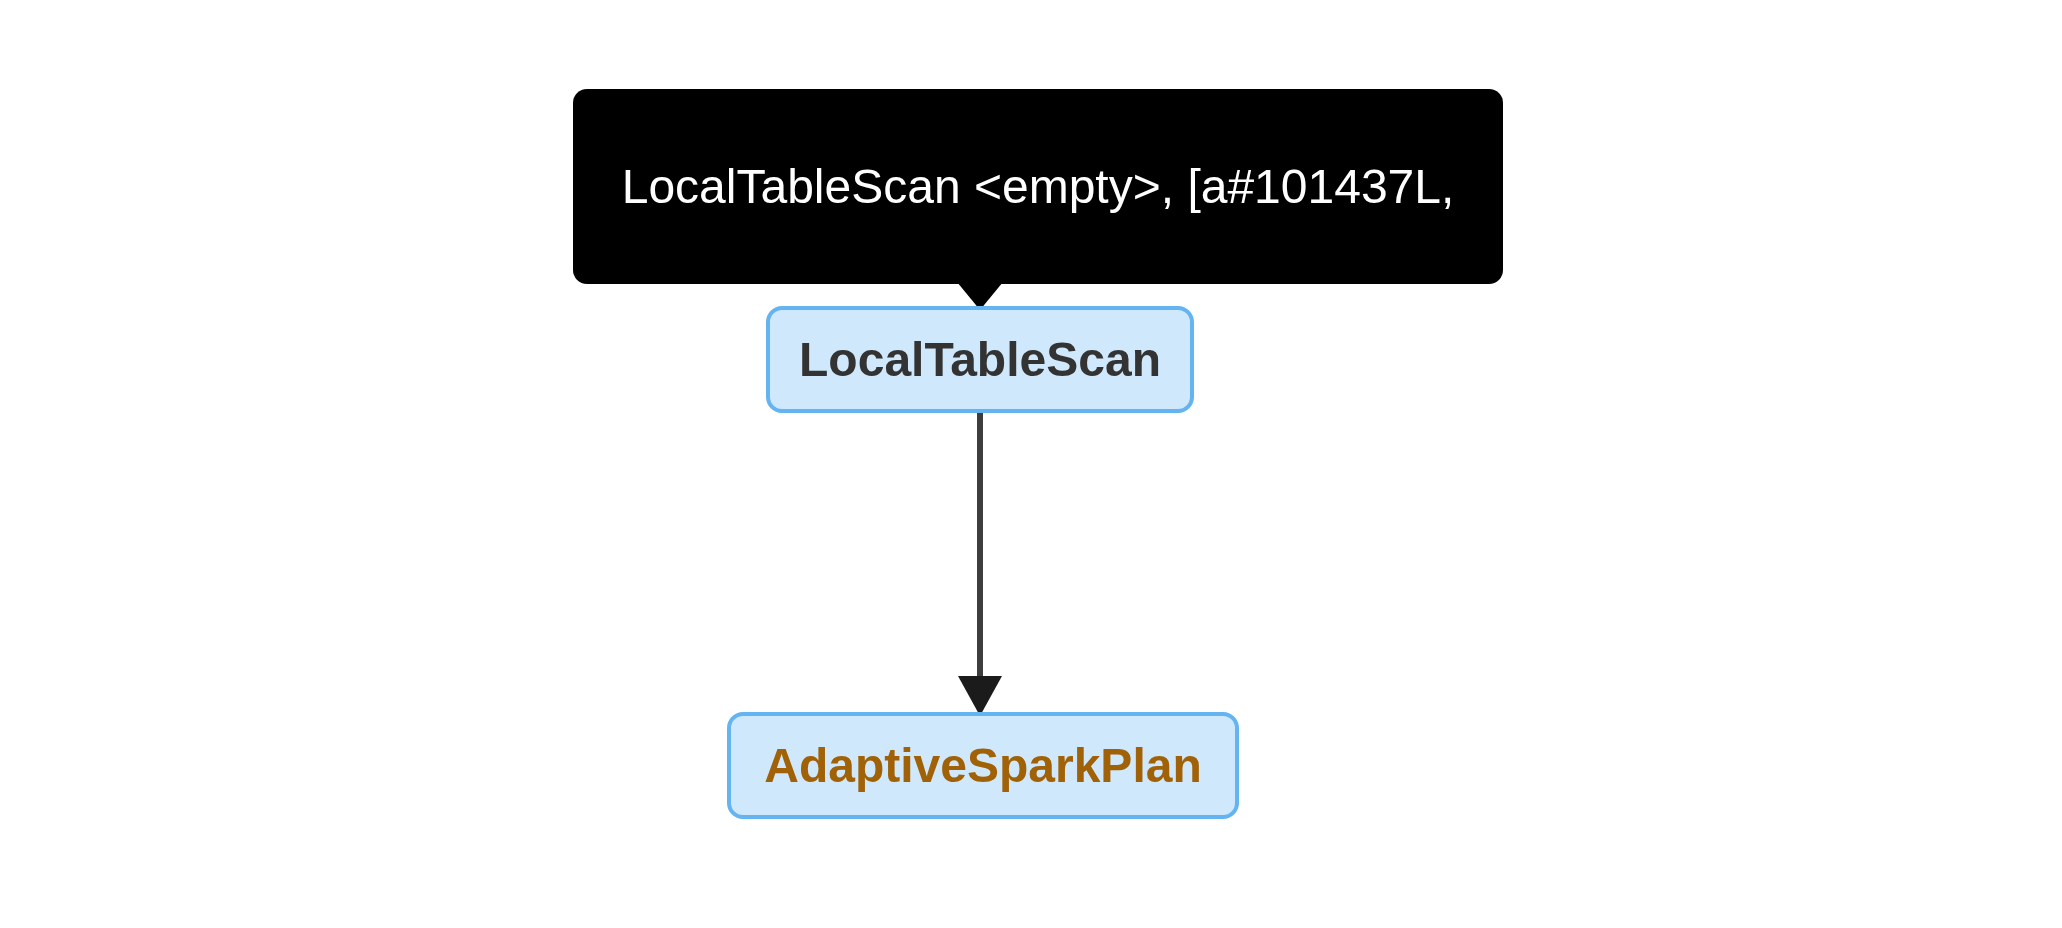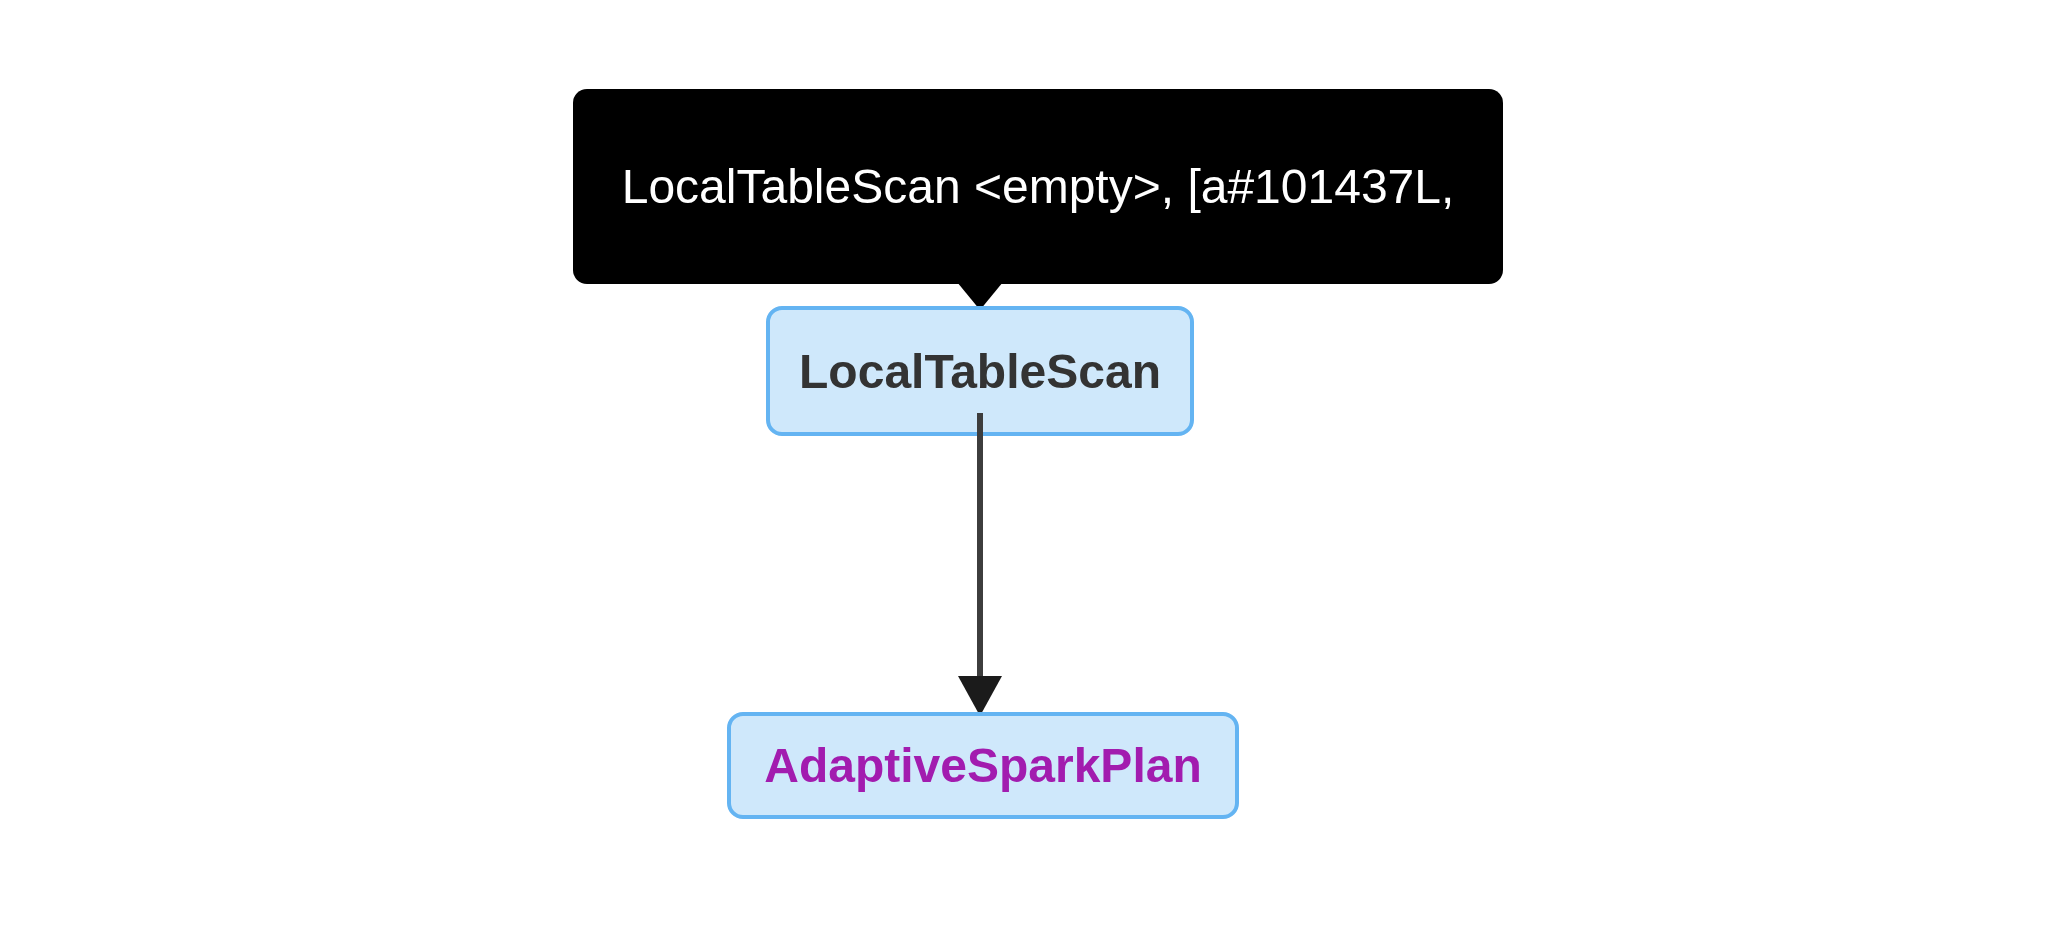--- a/index.html
+++ b/index.html
@@ -46,21 +46,21 @@
     align-items: center;
     justify-content: center;
     background: #cfe8fb;
     border: 4px solid #64b4f2;
     border-radius: 16px;
     color: #333333;
     font-weight: bold;
     font-size: 48px;
     white-space: nowrap;
   }
-  .node-localtablescan  { left: 766px; top: 306px; width: 428px; height: 130px; }
+  .node-localtablescan  { left: 766px; top: 306px; width: 428px; height: 107px; }
   .node-adaptivesparkplan { left: 727px; top: 712px; width: 512px; height: 107px; }
   
   .edge-line {
     position: absolute;
     left: 977px; top: 413px;
     width: 6px; height: 268px;
     background: #3d3d3d;
   }
   .edge-arrowhead {
     position: absolute;
@@ -81,17 +81,17 @@
   </div>
   <div class="tooltip-pointer" style="border-top-color: rgb(0, 0, 0);"></div>
 
   <div class="plan-node node-localtablescan" style="background-color: rgb(207, 232, 251); border-color: rgb(100, 180, 242); color: rgb(51, 51, 51);">
     <span class="plan-node-label">LocalTableScan</span>
   </div>
 
   <div class="edge-line" style="background-color: rgb(61, 61, 61);"></div>
   <div class="edge-arrowhead" style="border-top-color: rgb(27, 27, 27);"></div>
 
-  <div class="plan-node node-adaptivesparkplan" style="background-color: rgb(207, 232, 251); border-color: rgb(100, 180, 242); color: #a21caf;">
+  <div class="plan-node node-adaptivesparkplan" style="background-color: rgb(207, 232, 251); border-color: rgb(100, 180, 242); color: #a16207;">
     <span class="plan-node-label">AdaptiveSparkPlan</span>
   </div>
 
 </div>
 
 </body></html>

